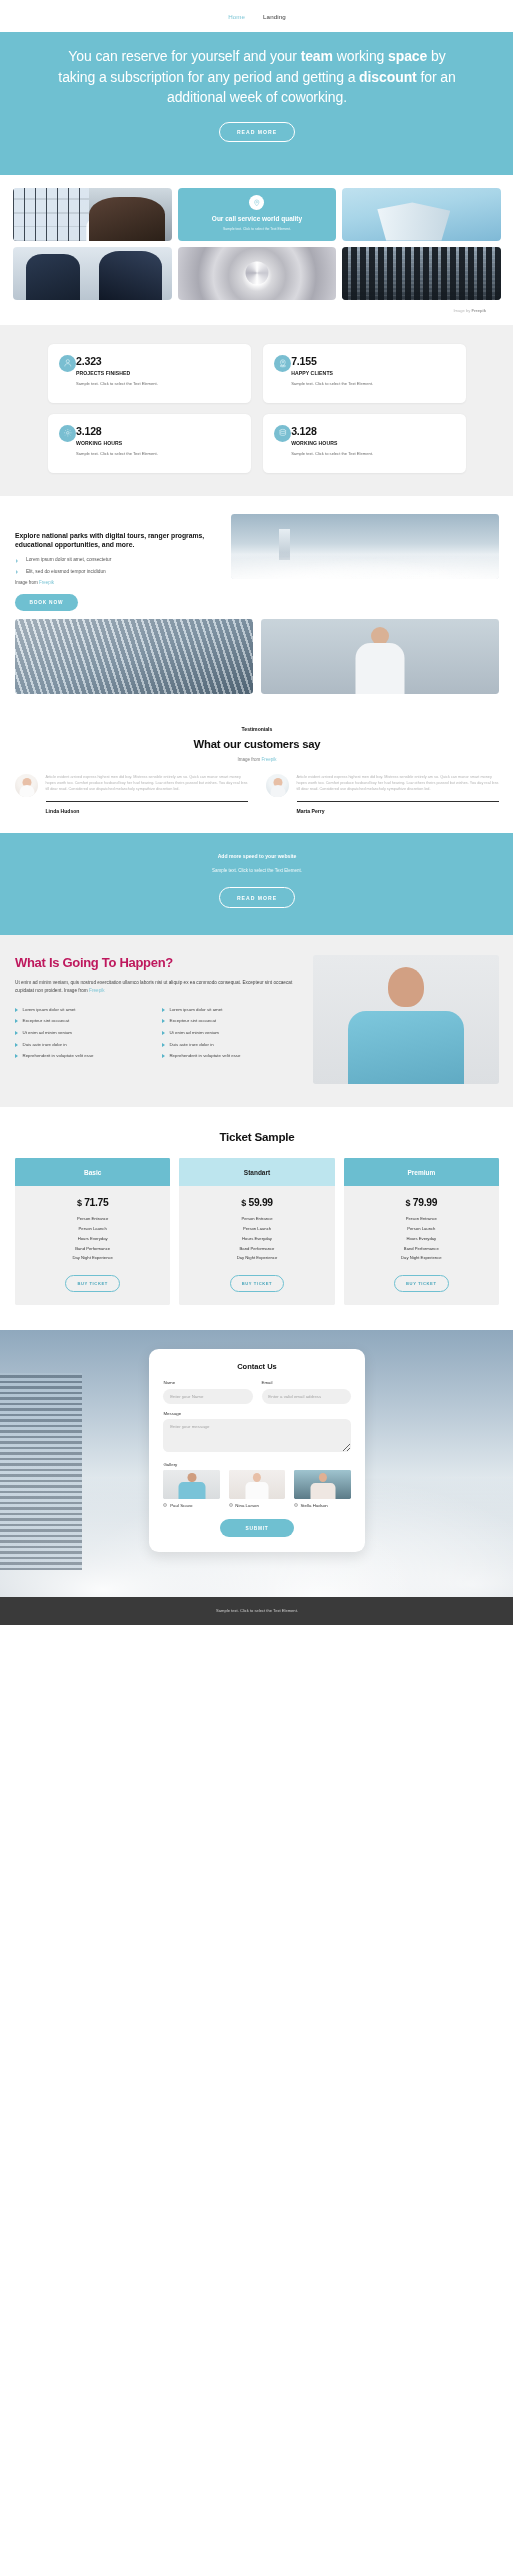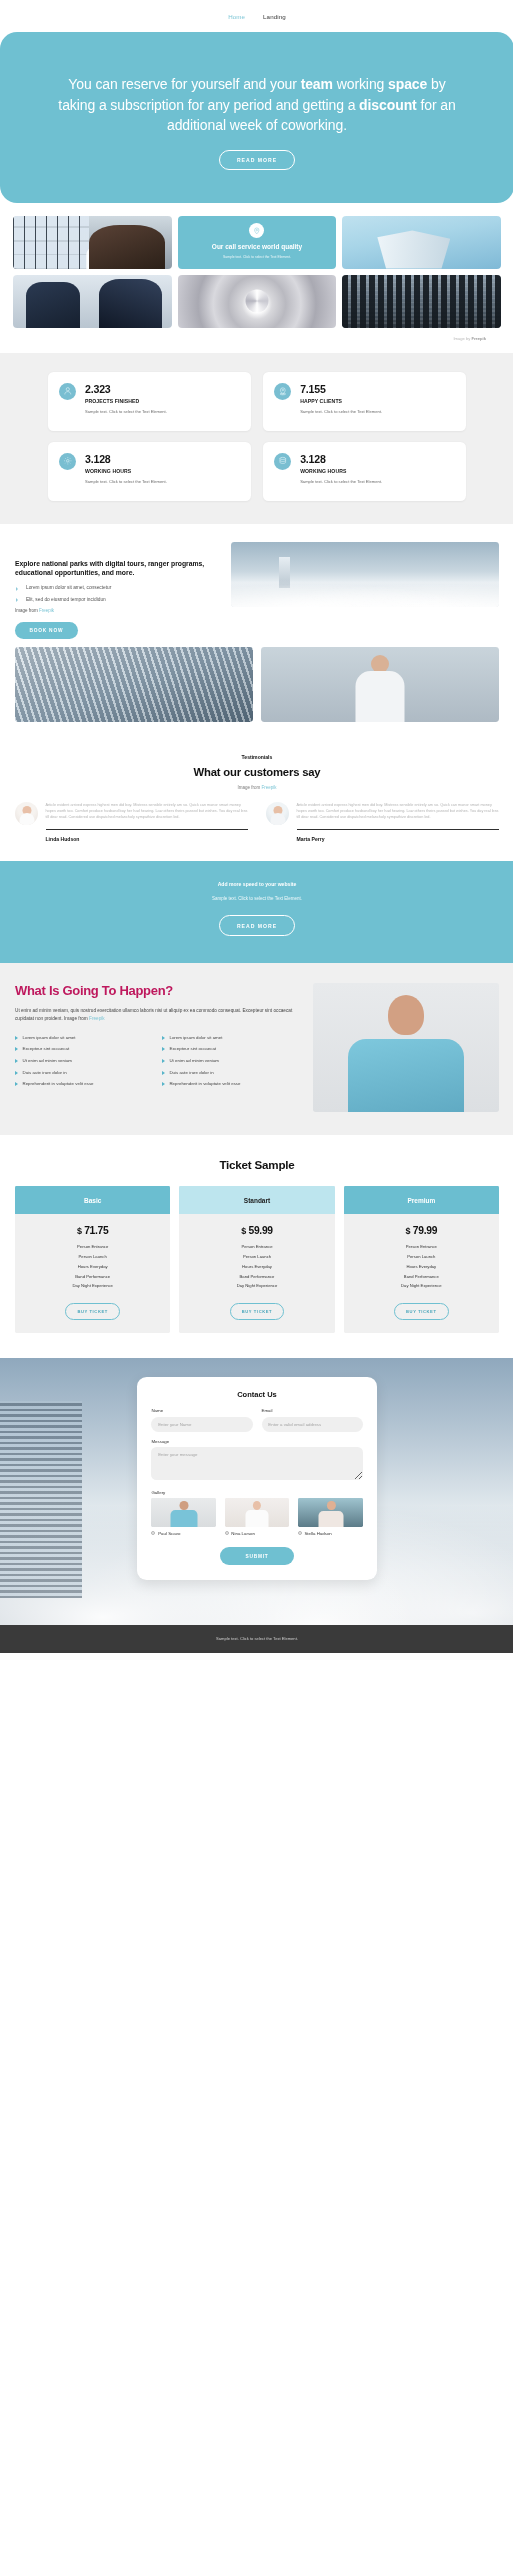--- a/index.html
+++ b/index.html
@@ -25,23 +25,22 @@
     font-size: 6.2px;
     letter-spacing: 0.1px;
     text-decoration: none;
   }
   .nav .nav-home { color: #7ec6d6; }
   .nav .nav-landing { color: #3b3b3b; }
 
   
   .hero {
     background: #6fc0d1;
-    padding: 42px 53px 33px;
+    padding: 14px 53px 33px;
     text-align: center;
-    border-radius: 17px;
   }
   .hero h1 {
     color: #ffffff;
     font-size: 14px;
     line-height: 20.5px;
     font-weight: 300;
     letter-spacing: -0.1px;
   }
   .hero h1 b { font-weight: 700; }
   .btn-outline {
@@ -143,21 +142,21 @@
   }
 
   .credit { text-align:right; font-size:4.1px; color:#b9b9b9; padding: 8.2px 15px 12.3px; }
   .credit b { color:#9a9a9a; font-weight:700; }
 
   
   .stats { background:#f0f0f0; padding: 19px 48px 23px; }
   .stats-grid { display:grid; grid-template-columns:1fr 1fr; gap: 11px 12.3px; }
   .stat-card {
     background:#fff; border-radius:5.5px; padding: 10.3px 11px 12.3px;
-    display:flex; gap: 9px; box-shadow: 0 0.7px 2.1px rgba(0,0,0,.05);
+    display:flex; box-shadow: 0 0.7px 2.1px rgba(0,0,0,.05);
     min-height: 59px;
   }
   .stat-ic {
     width: 17px; height:17px; border-radius:50%; background:#79bed1;
     flex: 0 0 17px; display:flex; align-items:center; justify-content:center;
   }
   .stat-ic svg { width: 9.6px; height:9.6px; }
   .stat-num { font-size:10.6px; font-weight:700; letter-spacing:-0.2px; color:#151515; }
   .stat-label { font-size:5.1px; font-weight:700; margin-top:3.4px; color:#151515; letter-spacing:0.1px;}
   .stat-desc { font-size:4.1px; line-height:6.2px; color:#6b6b6b; margin-top:4.8px; }
@@ -305,21 +304,21 @@
     background: radial-gradient(ellipse at 20% 95%, rgba(255,255,255,.95), rgba(255,255,255,0) 55%),
                 radial-gradient(ellipse at 62% 100%, rgba(255,255,255,.9), rgba(255,255,255,0) 55%),
                 radial-gradient(ellipse at 92% 92%, rgba(255,255,255,.8), rgba(255,255,255,0) 55%);
   }
   .contact::after{
     content:""; position:absolute; left:0; top:16%; width:16%; height:74%;
     background: repeating-linear-gradient(0deg, rgba(70,88,104,.55) 0 2.1px, rgba(180,198,212,.5) 2.1px 5.5px);
   }
   .form-card {
     position:relative; z-index:3;
-    width: 240px; margin: 0 auto; background:#fff; border-radius: 9.6px;
+    width: 216px; margin: 0 auto; background:#fff; border-radius: 9.6px;
     padding: 13px 14.4px 15px; box-shadow: 0 4.1px 12.3px rgba(0,0,0,.10);
   }
   .form-card h2 { text-align:center; font-size:7.5px; font-weight:700; color:#111; }
   .field-row { display:grid; grid-template-columns:1fr 1fr; gap: 9px; margin-top: 9px; }
   .field label { display:block; font-size:4.4px; color:#333; margin-bottom: 2.7px; }
   .field input, .field textarea {
     width:100%; background:#efefef; border:none; border-radius: 9.6px;
     font-size:4.4px; color:#333; padding: 4.8px 6.8px; font-family:"Liberation Sans", sans-serif;
   }
   .field input::placeholder, .field textarea::placeholder { color:#a5a5a5; }

